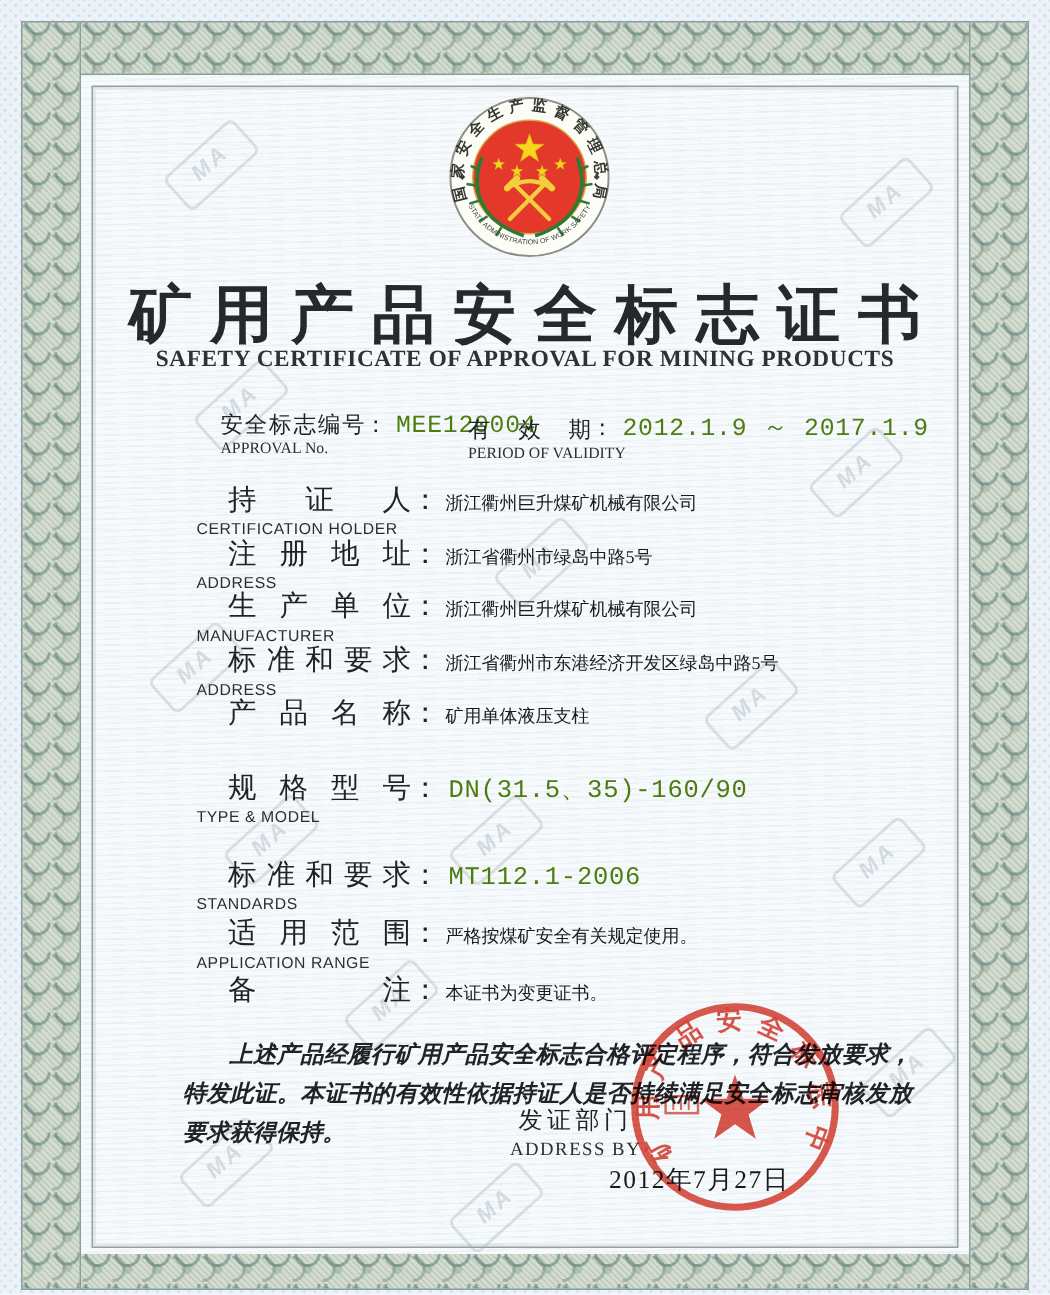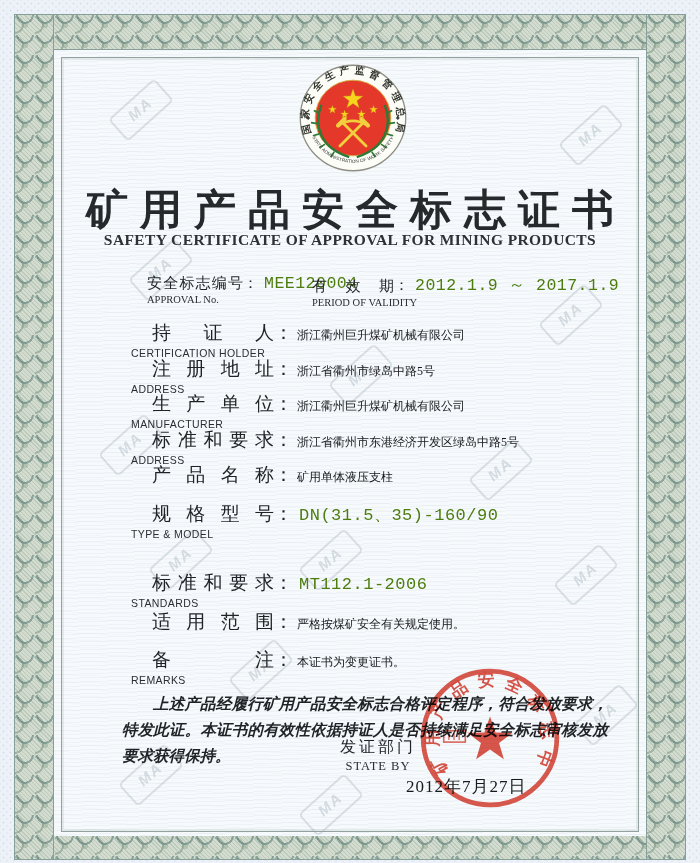--- a/index.html
+++ b/index.html
@@ -190,42 +190,42 @@
   <span class="zh zl" style="width:122px">生产单位</span><span class="colon">：</span><span class="val">浙江衢州巨升煤矿机械有限公司</span>
   <div class="en">MANUFACTURER</div>
 </div>
 <div class="row" style="top:427px">
   <span class="zh zl" style="width:122px">标准和要求</span><span class="colon">：</span><span class="val">浙江省衢州市东港经济开发区绿岛中路5号</span>
   <div class="en">ADDRESS</div>
 </div>
 <div class="row" style="top:462px">
   <span class="zh zl" style="width:122px">产品名称</span><span class="colon">：</span><span class="val">矿用单体液压支柱</span>
 </div>
-<div class="row" style="top:501px">
+<div class="row" style="top:512px">
   <span class="zh zl" style="width:122px">规格型号</span><span class="colon">：</span><span class="val val-num" style="font-size:17px">DN(31.5、35)-160/90</span>
   <div class="en">TYPE &amp; MODEL</div>
 </div>
 
 <div class="row" style="top:570px">
   <span class="zh zl" style="width:122px">标准和要求</span><span class="colon">：</span><span class="val val-num" style="font-size:17px">MT112.1-2006</span>
   <div class="en">STANDARDS</div>
 </div>
 <div class="row" style="top:609px">
   <span class="zh zl" style="width:122px">适用范围</span><span class="colon">：</span><span class="val">严格按煤矿安全有关规定使用。</span>
+  <div class="en">APPLICATION RANGE</div>
 </div>
 <div class="row" style="top:647px">
   <span class="zh zl" style="width:122px">备注</span><span class="colon">：</span><span class="val">本证书为变更证书。</span>
-  <div class="en">REMARKS</div>
 </div>
 
 <p class="statement">上述产品经履行矿用产品安全标志合格评定程序，符合发放要求，特发此证。本证书的有效性依据持证人是否持续满足安全标志审核发放要求获得保持。</p>
 
 <div class="issued">
   <div class="issued-zh">发证部门</div>
-  <div class="issued-en">STATE BY</div>
+  <div class="issued-en">ADDRESS BY</div>
 </div>
 <div class="date">2012年7月27日</div>
 
 <svg class="seal" viewBox="0 0 142 142">
   <circle cx="71" cy="71" r="65" fill="none" stroke="#d8382a" stroke-width="4.6" opacity=".9"></circle>
   <polygon fill="#d8382a" opacity=".92" points="71,50 76.4,65.6 92.9,65.9 79.8,75.8 84.5,91.6 71,82.2 57.5,91.6 62.2,75.8 49.1,65.9 65.6,65.6"></polygon>
   <g stroke="#d8382a" opacity=".8" fill="none">
     <rect x="26" y="64" width="21" height="11" stroke-width="1.6"></rect>
     <path d="M31,66 v7 M36,66 v7 M41,66 v7" stroke-width="1.3"></path>
   </g>

